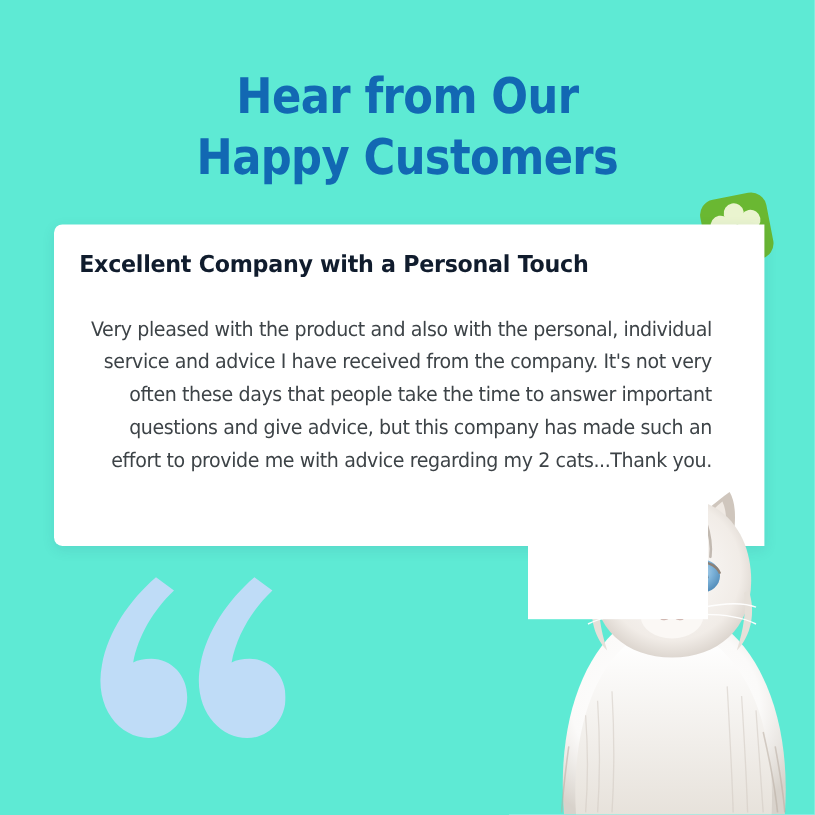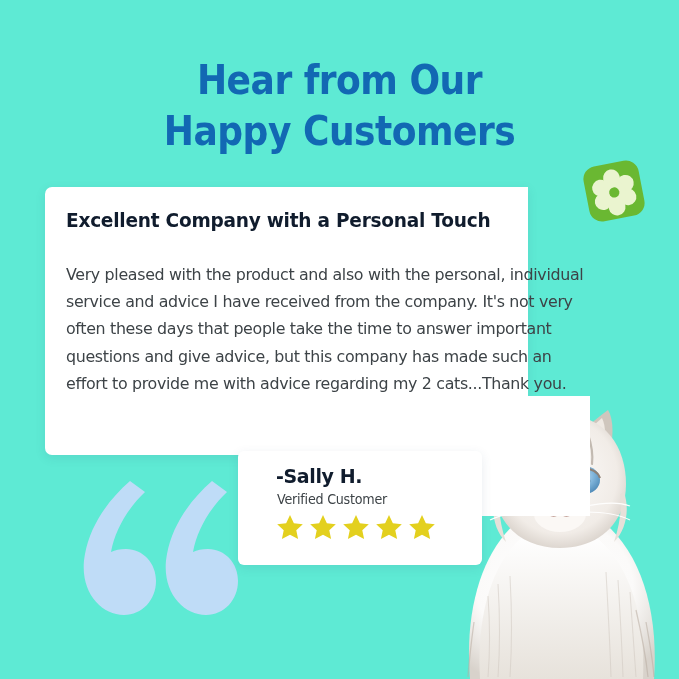--- a/index.html
+++ b/index.html
@@ -30,24 +30,25 @@
     position:absolute;left:578px;top:155px;width:72px;height:72px;
   }
 
   
   .bigquote{
     position:absolute;left:68px;top:478px;width:170px;height:140px;
   }
 
   
   .card{
-    position:absolute;left:45px;top:187px;width:483px;height:268px;
+    position:absolute;left:45px;top:187px;width:592px;height:268px;
     background:#ffffff;
     border-radius:7px 0 0 7px;
     box-shadow:0 3px 11px rgba(40,70,110,0.10);
+    text-align:right;
   }
   .card-title{
     position:absolute;left:21px;top:22px;
     font-family:"DejaVu Sans","Liberation Sans",sans-serif;
     font-weight:700;
     font-size:19.5px;
     letter-spacing:-0.25px;
     color:#101c2d;
     transform:scaleX(0.95);
     transform-origin:0 50%;
@@ -229,35 +230,14 @@
             <path d="M94 110 C74 106 60 106 50 110"></path>
             <path d="M94 116 C74 116 60 119 50 124"></path>
             <path d="M146 110 C166 106 180 106 190 110"></path>
             <path d="M146 116 C166 116 180 119 190 124"></path>
           </g>
         </g>
       </g>
     </svg>
   </div>
 
-  <div class="attr-card">
-    <div class="attr-name">-Sally H.</div>
-    <div class="attr-sub">Verified Customer</div>
-    <div class="stars">
-      <svg width="30" height="29" viewBox="0 0 24 24">
-          <path d="M12 1.6 L15.2 8.4 L22.6 9.3 L17.2 14.3 L18.7 21.6 L12 18 L5.3 21.6 L6.8 14.3 L1.4 9.3 L8.8 8.4 Z" fill="#e3d01e"></path>
-        </svg>
-      <svg width="30" height="29" viewBox="0 0 24 24">
-          <path d="M12 1.6 L15.2 8.4 L22.6 9.3 L17.2 14.3 L18.7 21.6 L12 18 L5.3 21.6 L6.8 14.3 L1.4 9.3 L8.8 8.4 Z" fill="#e3d01e"></path>
-        </svg>
-      <svg width="30" height="29" viewBox="0 0 24 24">
-          <path d="M12 1.6 L15.2 8.4 L22.6 9.3 L17.2 14.3 L18.7 21.6 L12 18 L5.3 21.6 L6.8 14.3 L1.4 9.3 L8.8 8.4 Z" fill="#e3d01e"></path>
-        </svg>
-      <svg width="30" height="29" viewBox="0 0 24 24">
-          <path d="M12 1.6 L15.2 8.4 L22.6 9.3 L17.2 14.3 L18.7 21.6 L12 18 L5.3 21.6 L6.8 14.3 L1.4 9.3 L8.8 8.4 Z" fill="#e3d01e"></path>
-        </svg>
-      <svg width="30" height="29" viewBox="0 0 24 24">
-          <path d="M12 1.6 L15.2 8.4 L22.6 9.3 L17.2 14.3 L18.7 21.6 L12 18 L5.3 21.6 L6.8 14.3 L1.4 9.3 L8.8 8.4 Z" fill="#e3d01e"></path>
-        </svg>
-    </div>
-  </div>
 
 </div>
 
 </body></html>

